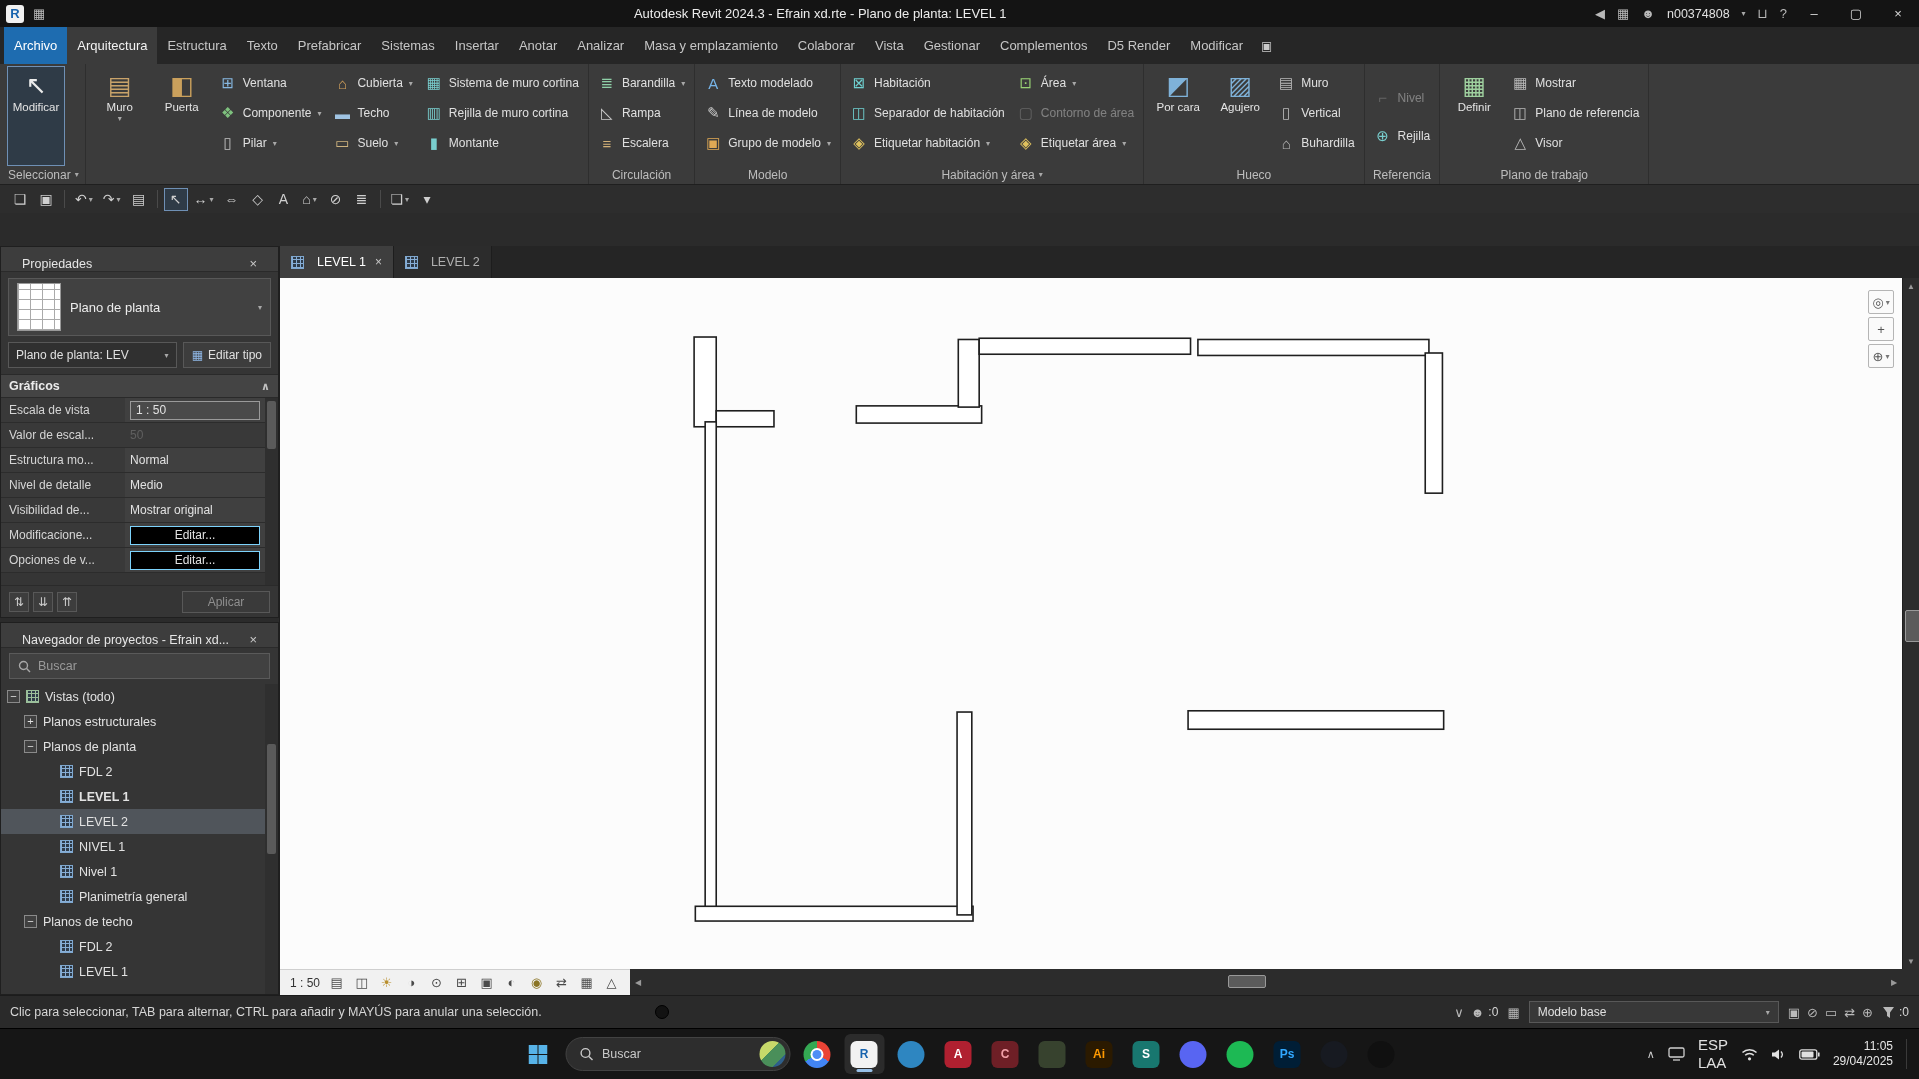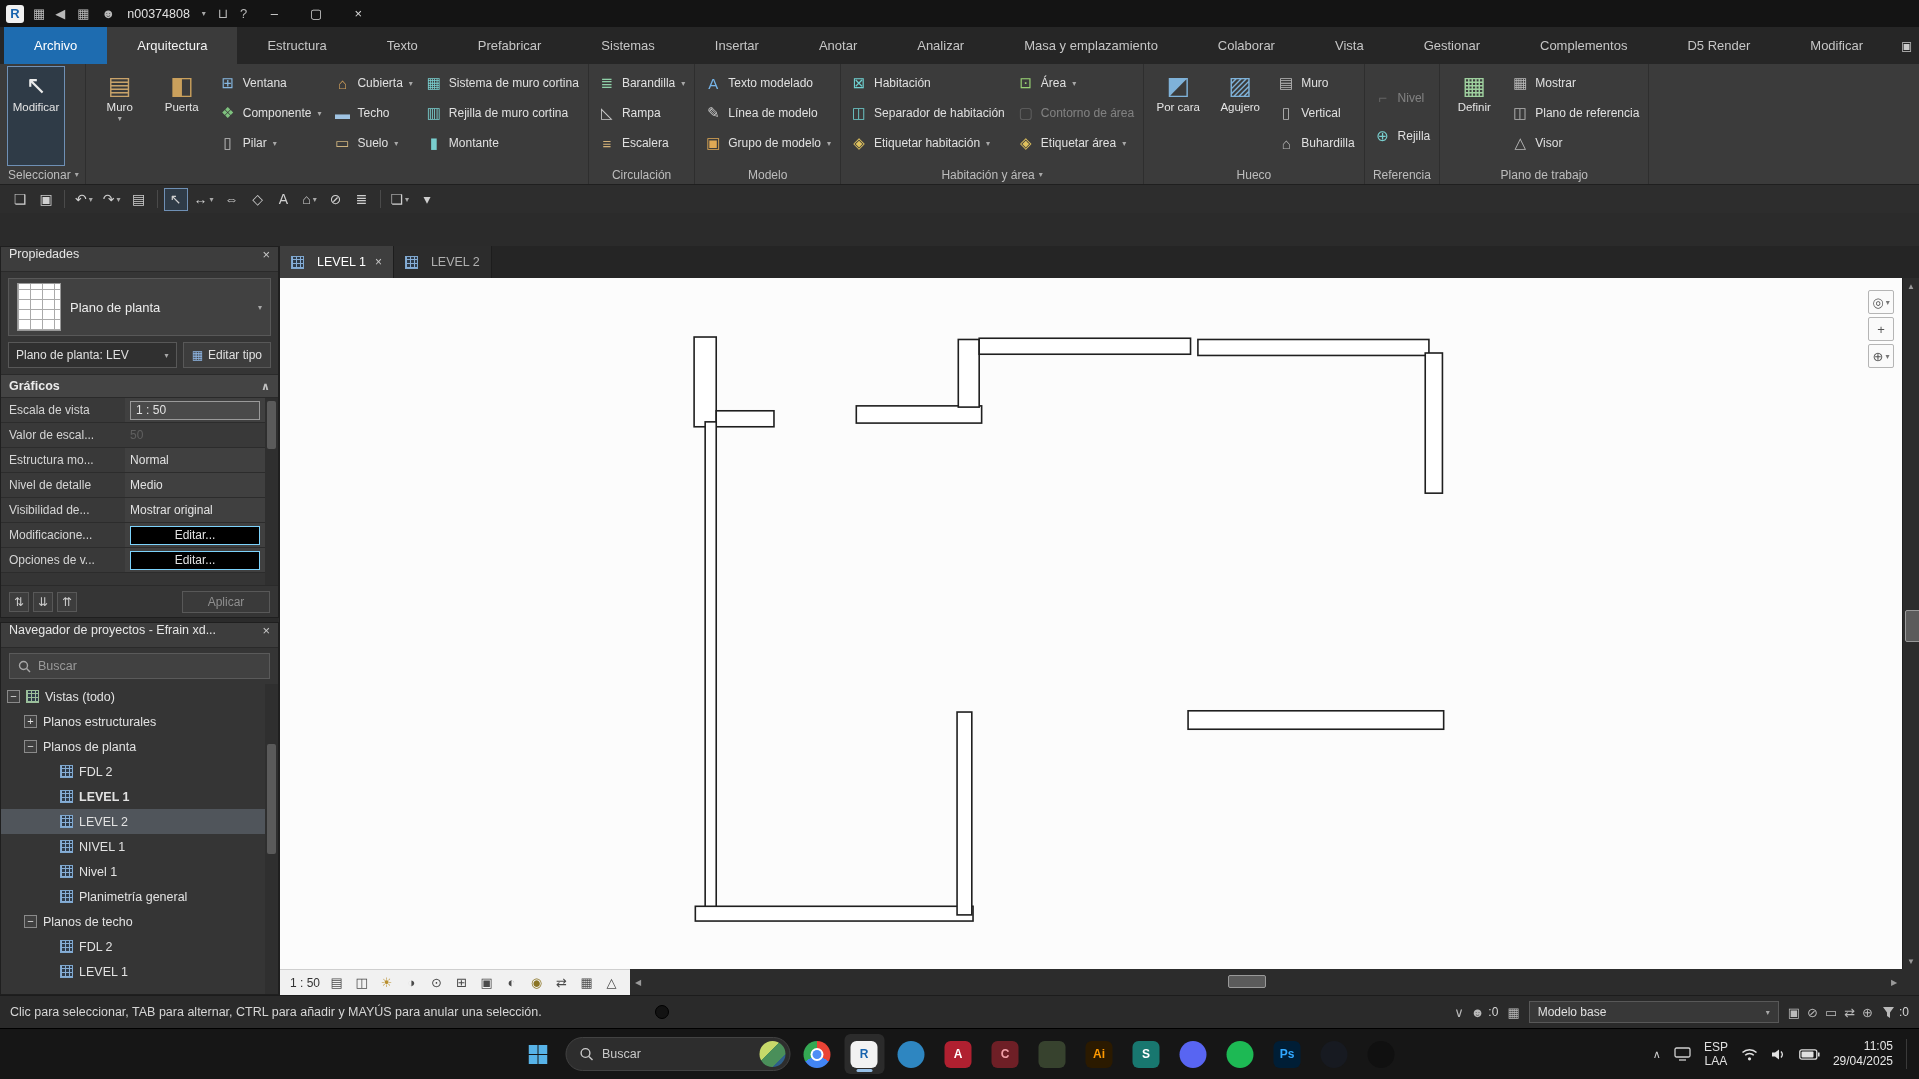--- a/index.html
+++ b/index.html
@@ -13,21 +13,21 @@
   .tb-appicon{width:18px;height:18px;background:#f2f2f2;color:#1763ae;font-weight:bold;font-size:13px;border-radius:3px;display:flex;align-items:center;justify-content:center}
   .tb-glyph{color:#b9b9b9;font-size:13px}
   .tb-title{flex:1;text-align:center;color:#ececec;font-size:13px;white-space:nowrap;overflow:hidden}
   .tb-right{display:flex;align-items:center;gap:12px;flex:none}
   .tb-user{color:#e0e0e0;font-size:12.5px}
   .caret{font-size:8px;color:#a8a8a8}
   .wc{width:30px;text-align:center;color:#d9d9d9;font-size:13px}
 
   
   .tabstrip{height:37px;background:#262626;display:flex;align-items:stretch;padding:0 4px;flex:none}
-  .rtab{padding:0 30px;display:flex;align-items:center;font-size:13px;color:#c6c6c6;white-space:nowrap}
+  .rtab{padding:0 10px;display:flex;align-items:center;font-size:13px;color:#c6c6c6;white-space:nowrap}
   .rtab.file{background:#1e6cb0;color:#fff}
   .rtab.active{background:#3b3b3b;color:#f2f2f2}
   .rtab-extra{display:flex;align-items:center;color:#c9c9c9;margin-left:8px;font-size:12px}
 
   
   .ribbon{height:120px;background:#3b3b3b;display:flex;align-items:stretch;padding:0 2px;flex:none}
   .rpanel{display:flex;flex-direction:column;border-right:1px solid #2e2e2e;padding:3px 6px 0}
   .rpanel-body{flex:1;display:flex;gap:6px;align-items:stretch}
   .rpanel-label{height:19px;font-size:12px;color:#bdbdbd;display:flex;align-items:center;justify-content:center;gap:4px;white-space:nowrap}
   .rbig{width:56px;display:flex;flex-direction:column;align-items:center;gap:2px;padding:4px 1px 2px;font-size:11.5px;color:#e4e4e4;text-align:center;line-height:1.08}
@@ -44,21 +44,21 @@
   .qi{height:23px;min-width:24px;padding:0 3px;display:flex;align-items:center;justify-content:center;gap:2px;color:#cfcfcf;font-size:14px;border:1px solid transparent}
   .qi.hl{border-color:#6f90b5;background:#2f3b47}
   .qsep{width:1px;height:18px;background:#4a4a4a;margin:0 4px}
 
   
   .main{flex:1;display:flex;padding-top:33px;background:#2b2b2b;min-height:0}
   .leftcol{width:279px;flex:none;display:flex;flex-direction:column;gap:4px;min-height:0}
   .panel{background:#353535;border:1px solid #1f1f1f;display:flex;flex-direction:column;min-height:0}
   .props{height:372px;flex:none}
   .browser{flex:1}
-  .phead{height:25px;background:#3d3d3d;display:flex;align-items:flex-start;padding:0 8px;font-size:12.5px;color:#e6e6e6;flex:none;border-bottom:1px solid #2a2a2a;white-space:nowrap;overflow:hidden}
+  .phead{height:25px;background:#3d3d3d;display:flex;align-items:flex-end;padding:0 21px;font-size:12.5px;color:#e6e6e6;flex:none;border-bottom:1px solid #2a2a2a;white-space:nowrap;overflow:hidden}
   .phead .x{margin-left:auto;color:#c9c9c9;font-size:13px;padding-left:8px}
   .typesel{margin:6px 7px 4px;height:58px;background:#414141;border:1px solid #585858;display:flex;align-items:center;gap:9px;padding:0 8px;flex:none}
   .thumb{width:44px;height:48px;background:#fff;border:1px solid #999;flex:none;
     background-image:repeating-linear-gradient(0deg,#aaa 0 1px,transparent 1px 10px),repeating-linear-gradient(90deg,#aaa 0 1px,transparent 1px 12px);background-color:#fff}
   .tslabel{flex:1;font-size:13px;color:#ececec}
   .selrow{display:flex;gap:6px;margin:2px 7px 6px;flex:none}
   .combo{flex:1;height:26px;background:#303030;border:1px solid #585858;display:flex;align-items:center;gap:6px;padding:0 7px;font-size:12px;color:#e0e0e0;white-space:nowrap;overflow:hidden}
   .combo .caret{margin-left:auto}
   .edittype{height:26px;background:#3d3d3d;border:1px solid #585858;display:flex;align-items:center;gap:5px;padding:0 8px;font-size:12px;color:#e0e0e0;white-space:nowrap}
   .eticon{color:#8fb7e6;font-size:12px}
@@ -135,34 +135,35 @@
   .titem.active::after{content:"";position:absolute;bottom:2px;left:50%;transform:translateX(-50%);width:16px;height:3px;border-radius:2px;background:#98c1e9}
   .appic{width:27px;height:27px;border-radius:6px;display:flex;align-items:center;justify-content:center;font-weight:bold;font-size:12px}
   .appic.circ{border-radius:50%}
   .chrome{width:27px;height:27px;border-radius:50%;background:conic-gradient(#ea4335 0 120deg,#4285f4 120deg 240deg,#34a853 240deg 360deg);display:flex;align-items:center;justify-content:center}
   .cm{width:13px;height:13px;border-radius:50%;background:#fff;display:flex;align-items:center;justify-content:center}
   .ci{width:9px;height:9px;border-radius:50%;background:#4e8df5}
   .searchpill{height:34px;border-radius:17px;background:#2d2d2d;border:1px solid #424242;display:flex;align-items:center;gap:9px;padding:0 4px 0 13px;width:225px;color:#c9c9c9;font-size:12.5px}
   .pillimg{width:26px;height:26px;border-radius:50%;margin-left:auto;background:linear-gradient(135deg,#c7d96a 0 40%,#4a8f5a 40% 75%,#2e5f8a 75%);flex:none}
   .tray{position:absolute;right:8px;top:0;height:100%;display:flex;align-items:center;gap:13px;color:#ddd}
   .trayglyph{font-size:11px;color:#cfcfcf}
-  .lang{display:flex;flex-direction:column;align-items:center;font-size:12px;line-height:1.2;color:#e0e0e0}
+  .lang{display:flex;flex-direction:column;align-items:flex-start;font-size:15px;line-height:1.2;color:#e0e0e0}
   .clock{display:flex;flex-direction:column;align-items:flex-end;font-size:12px;line-height:1.25;color:#e6e6e6}
   .sliver{width:5px;height:60%;border-left:1px solid #3a3a3a}
 </style>
 </head>
 <body>
 
 <div class="app">
 
   <div class="titlebar">
     <div class="tb-left">
       <span class="tb-appicon">R</span>
       <span class="tb-glyph">▦</span>
     </div>
+    <div class="tb-title">Autodesk Revit 2024.3 - Efrain xd.rte - Plano de planta: LEVEL 1</div>
     <div class="tb-right">
       <span class="tb-glyph">◀</span>
       <span class="tb-glyph">▦</span>
       <span class="tb-glyph">☻</span>
       <span class="tb-user">n00374808</span>
       <span class="caret">▾</span>
       <span class="tb-glyph">⊔</span>
       <span class="tb-glyph">?</span>
       <span class="wc">–</span>
       <span class="wc">▢</span>

